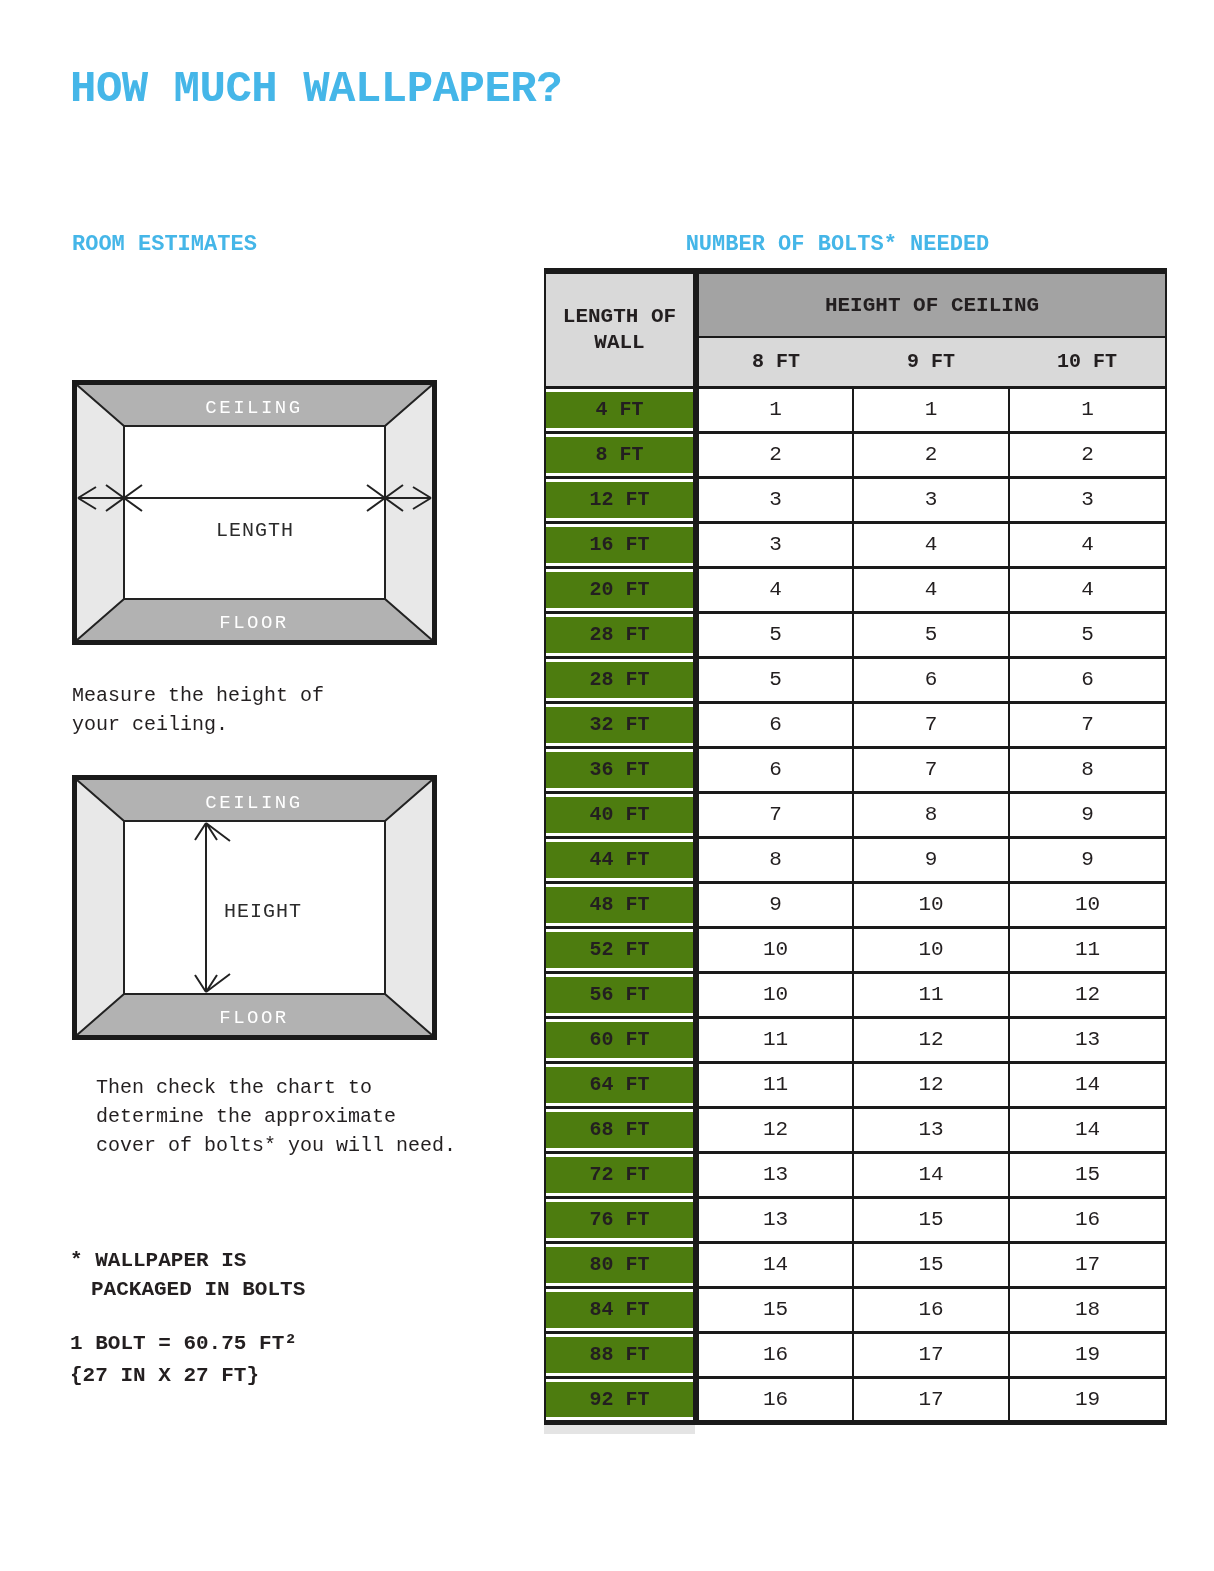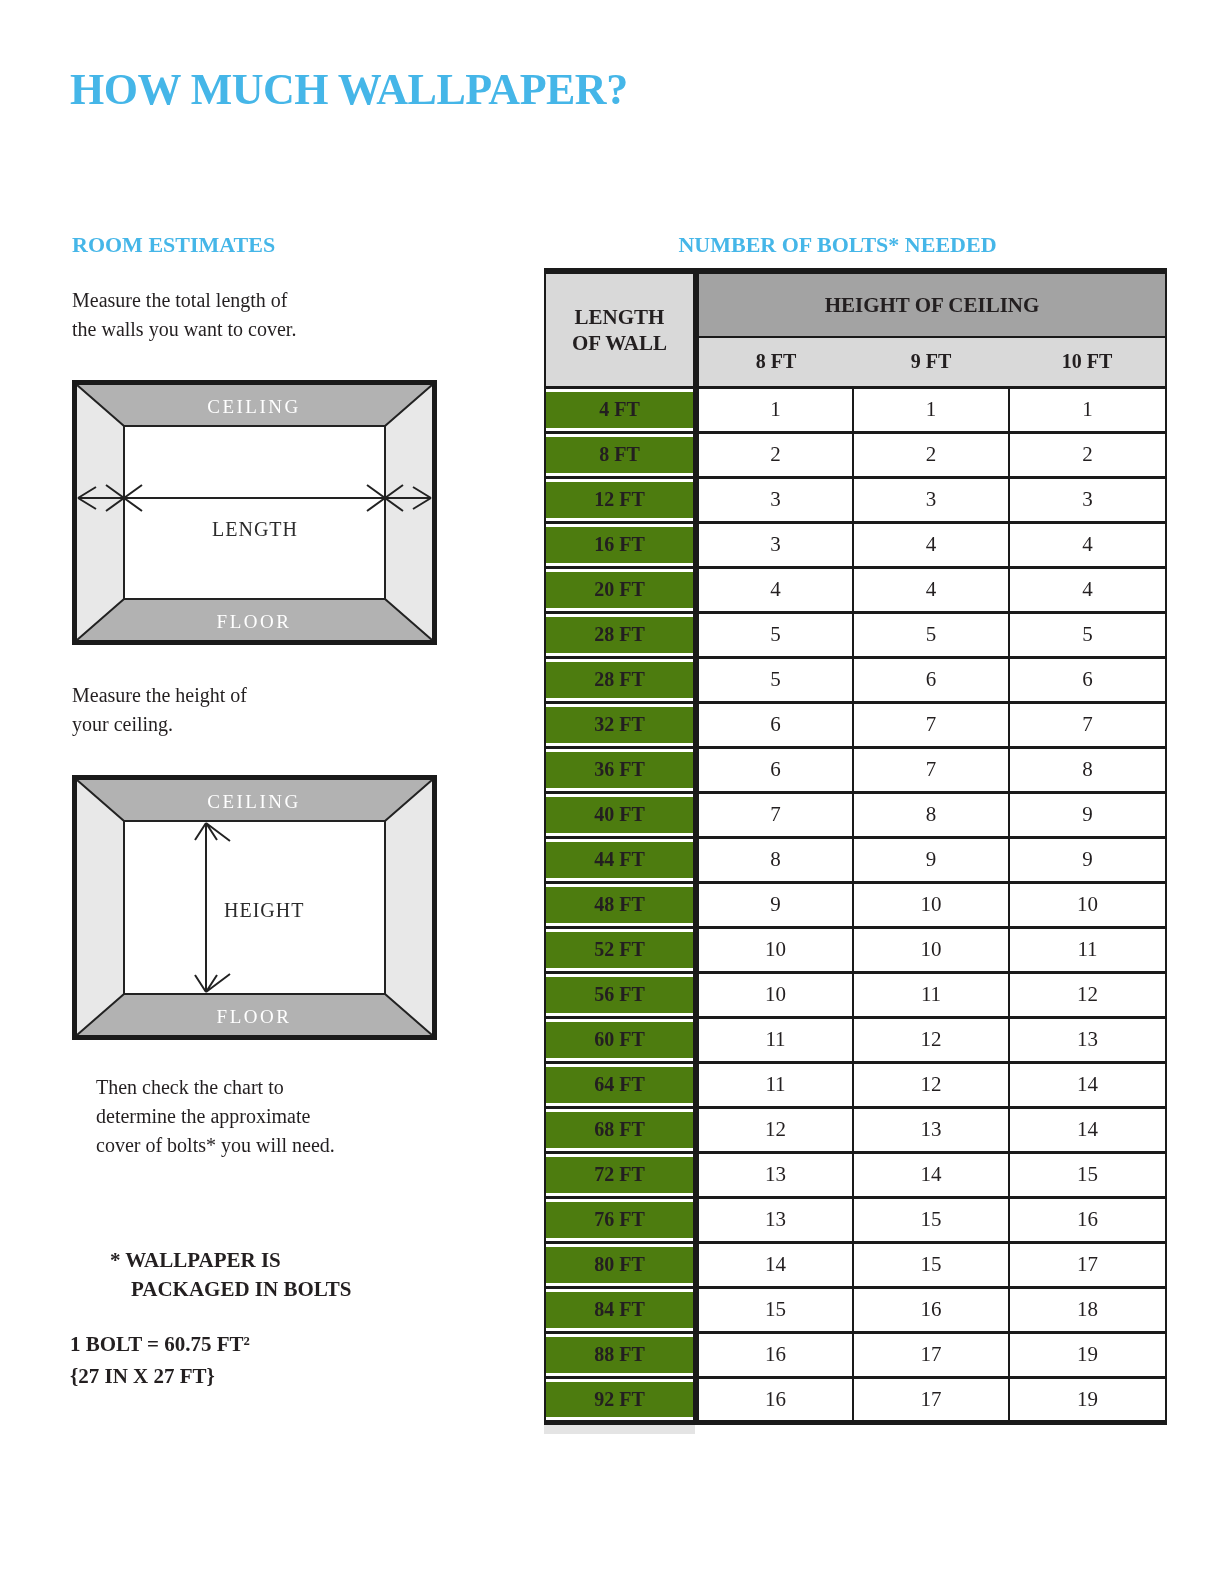--- a/index.html
+++ b/index.html
@@ -2,21 +2,21 @@
 <html><head>
 <meta charset="utf-8">
 <style>
   * { margin: 0; padding: 0; box-sizing: border-box; }
   html, body { background: #ffffff; }
   .page {
     position: relative;
     width: 1214px;
     height: 1509px;
     background: #ffffff;
-    font-family: Liberation Serif, serif;
+    font-family: Liberation Mono, monospace;
     color: #231f20;
     overflow: hidden;
   }
   .title {
     position: absolute;
     left: 70px;
     top: 64px;
     font-size: 44px;
     font-weight: 700;
     letter-spacing: -0.5px;
@@ -45,21 +45,20 @@
   .diagram { position: absolute; left: 72px; }
   #diagram-length { top: 380px; }
   #diagram-height { top: 775px; }
   .footnote {
     position: absolute;
     left: 70px;
     top: 1246px;
     font-size: 21px;
     font-weight: 700;
     line-height: 29px;
-    margin-left: 40px;
   }
   .footnote .indent { padding-left: 21px; }
   .boltinfo {
     position: absolute;
     left: 70px;
     top: 1328px;
     font-size: 21px;
     font-weight: 700;
     line-height: 32px;
   }
@@ -124,24 +123,20 @@
 </style>
 </head>
 <body>
 
 <div class="page">
 
   <div class="title">HOW MUCH WALLPAPER?</div>
 
   <div class="section-heading" id="room-estimates-heading">ROOM ESTIMATES</div>
 
-  <div class="para" id="para1">
-    <div>Measure the total length of</div>
-    <div>the walls you want to cover.</div>
-  </div>
 
   <svg class="diagram" id="diagram-length" width="365" height="265" viewBox="0 0 365 265">
     <rect x="2.5" y="2.5" width="360" height="260" fill="#ffffff" stroke="#1a1a1a" stroke-width="5"></rect>
     <polygon points="5,5 360,5 313,46 52,46" fill="#b2b2b2"></polygon>
     <polygon points="5,260 360,260 313,219 52,219" fill="#b2b2b2"></polygon>
     <polygon points="5,5 52,46 52,219 5,260" fill="#e8e8e8"></polygon>
     <polygon points="360,5 313,46 313,219 360,260" fill="#e8e8e8"></polygon>
     <rect x="52" y="46" width="261" height="173" fill="#ffffff" stroke="#222222" stroke-width="2"></rect>
     <path class="ln" d="M5,5 L52,46 M360,5 L313,46 M5,260 L52,219 M360,260 L313,219"></path>
     <text class="band-label" x="182" y="33" text-anchor="middle">CEILING</text>

